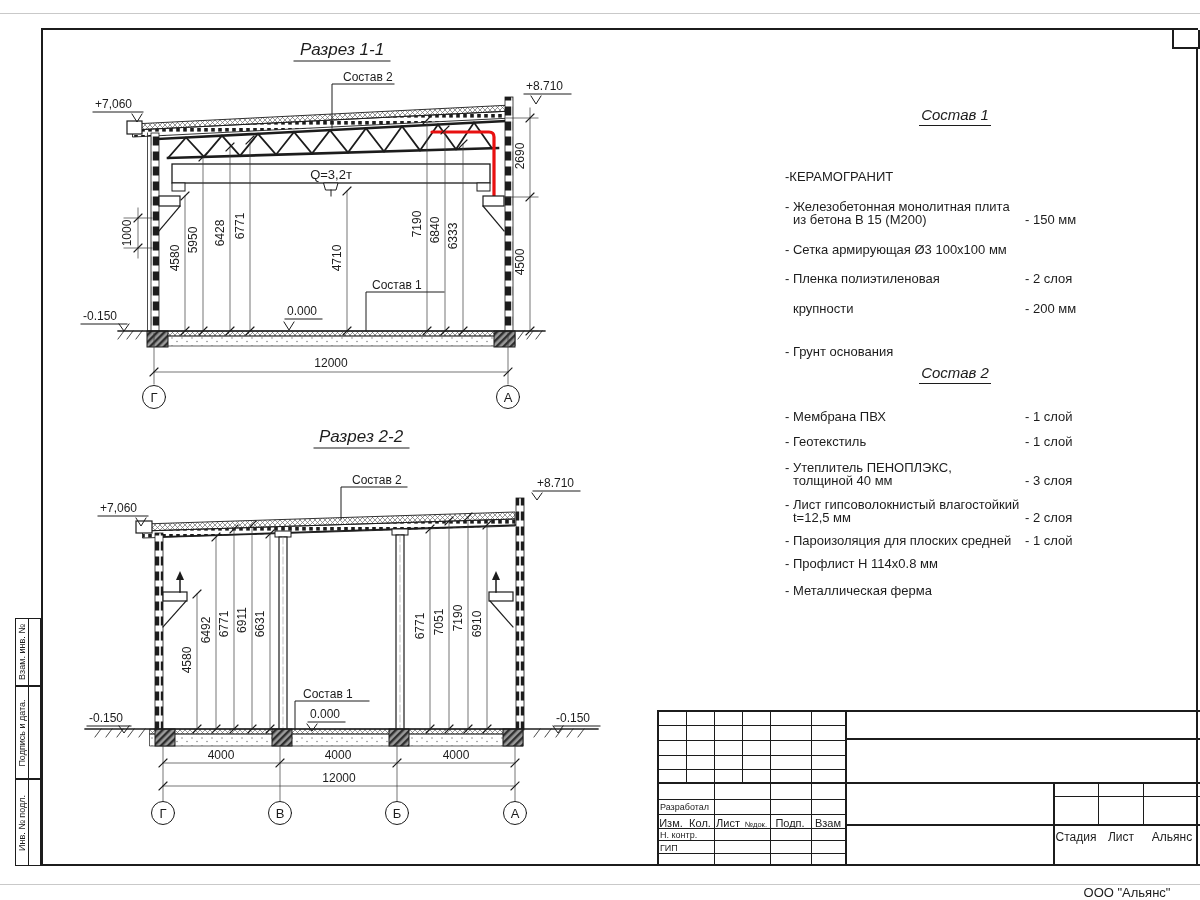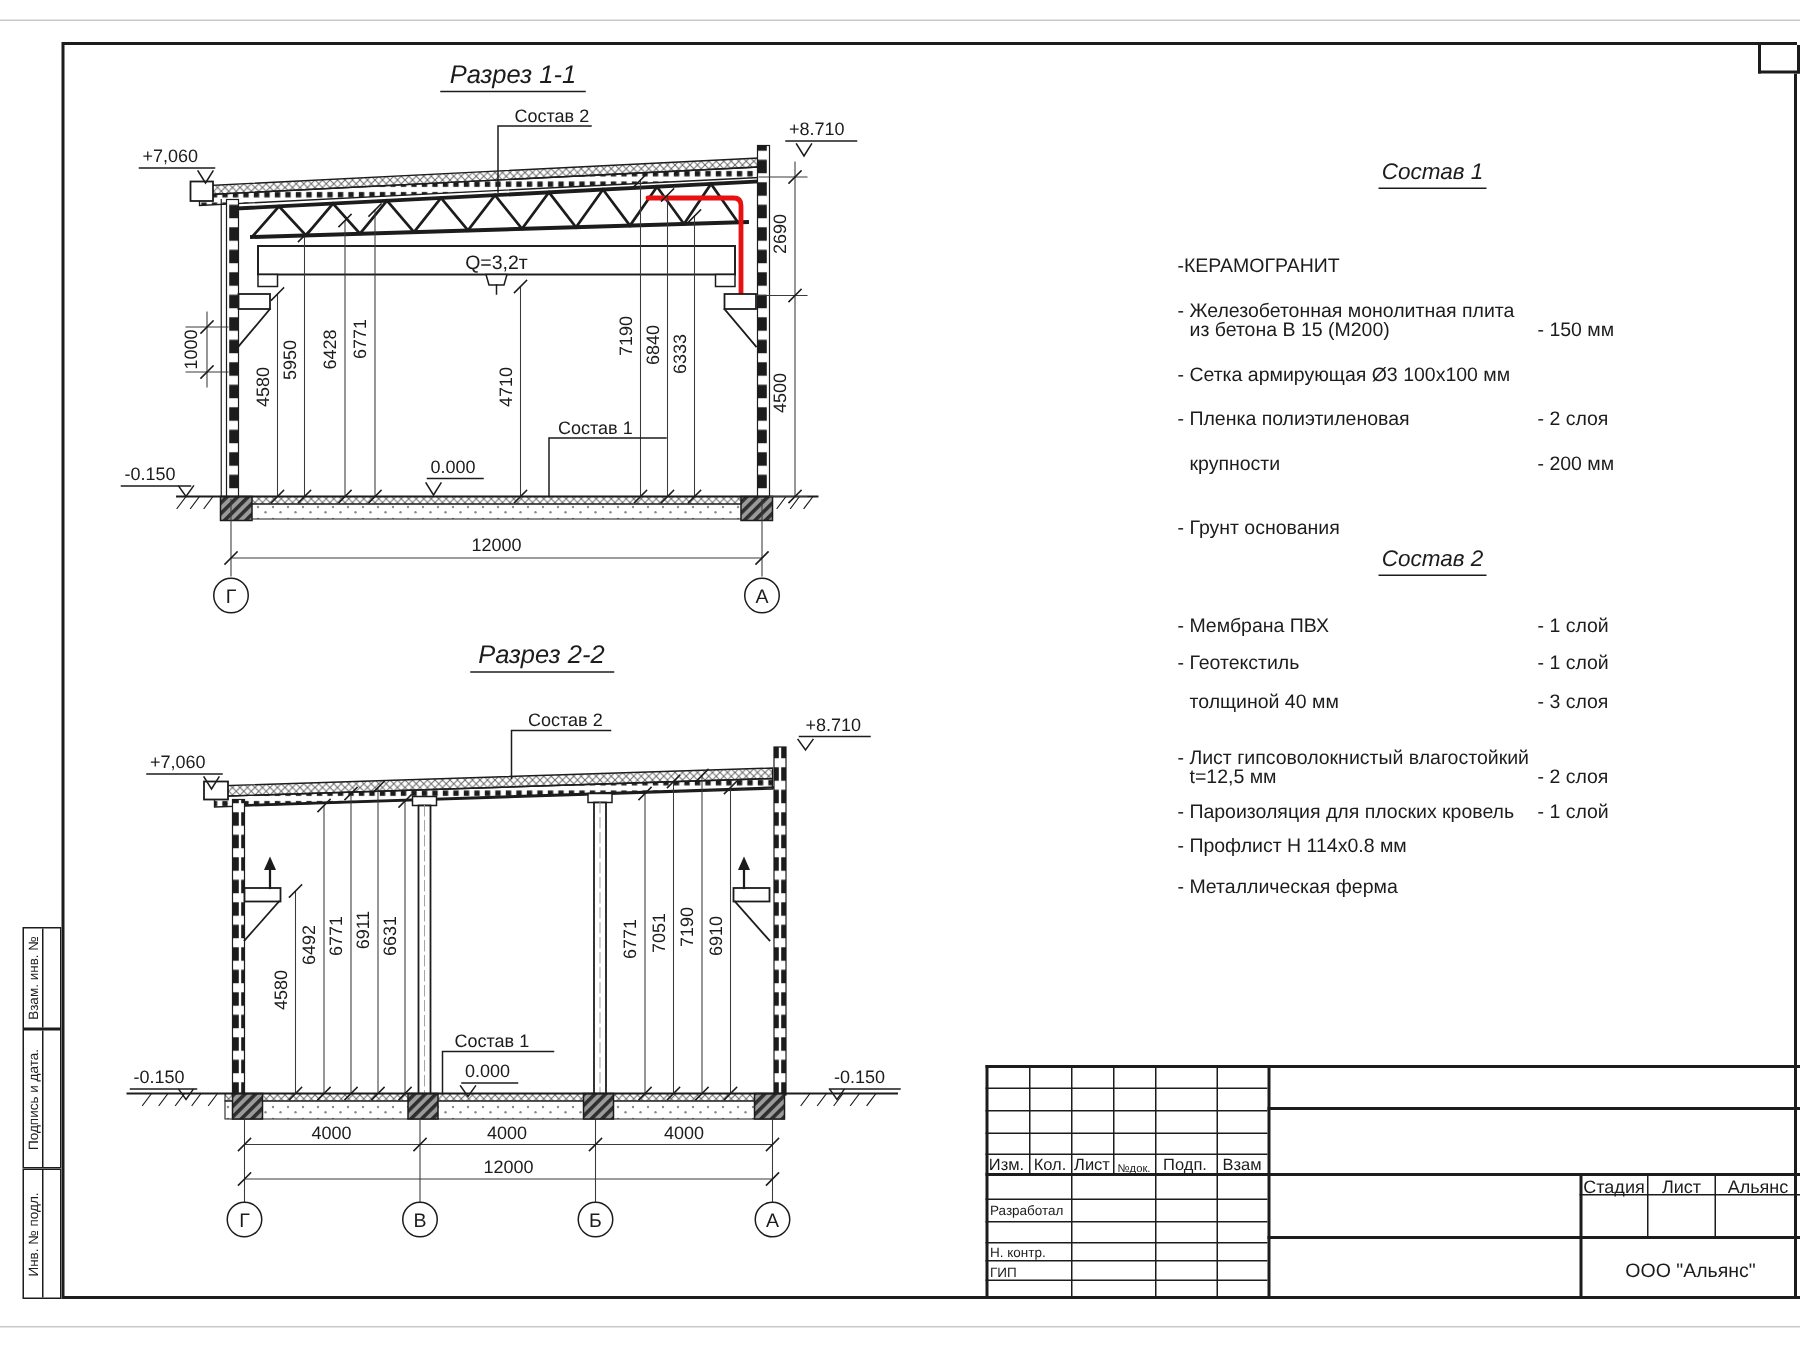--- a/index.html
+++ b/index.html
@@ -26,21 +26,21 @@
              font-size:15px;font-style:italic}
   .mat-title span{border-bottom:1px solid #1c1c1c;padding:0 2px 2px 2px}
   .mat-item{position:absolute;left:0;width:340px}
   .mat-l2{padding-left:8px}
   .mat-l2:empty{display:none}
   .mat-val{position:absolute;left:240px;bottom:0;white-space:nowrap}
   .mat-val:empty{display:none}
   
   .tl{position:absolute;background:#1c1c1c}
   .tb-txt{position:absolute;white-space:nowrap}
-  .c{transform:translateX(-50%);}
+  .c{transform:translateX(-50%);margin-top:46px;}
 </style>
 </head>
 <body>
 
 <div class="sheet">
   <div class="edge" style="top:13px"></div>
   <div class="edge" style="top:884px"></div>
   <div class="frame"></div>
   <div class="corner-box"></div>
 
@@ -309,30 +309,31 @@
 
     <div class="mat-item" style="top:410px">
       <div class="mat-l1">- Мембрана ПВХ</div>
         <span class="mat-val">- 1 слой</span>
       </div>
     <div class="mat-item" style="top:435px">
       <div class="mat-l1">- Геотекстиль</div>
         <span class="mat-val">- 1 слой</span>
       </div>
     <div class="mat-item" style="top:461px">
+      <div class="mat-l1">- Утеплитель ПЕНОПЛЭКС,</div>
         <div class="mat-l2">толщиной 40 мм</div>
         <span class="mat-val">- 3 слоя</span>
       </div>
     <div class="mat-item" style="top:498px">
       <div class="mat-l1">- Лист гипсоволокнистый влагостойкий</div>
         <div class="mat-l2">t=12,5 мм</div>
         <span class="mat-val">- 2 слоя</span>
       </div>
     <div class="mat-item" style="top:534px">
-      <div class="mat-l1">- Пароизоляция для плоских кровель</div>
+      <div class="mat-l1">- Пароизоляция для плоских средней</div>
         <span class="mat-val">- 1 слой</span>
       </div>
     <div class="mat-item" style="top:557px">
       <div class="mat-l1">- Профлист Н 114х0.8 мм</div>
       </div>
     <div class="mat-item" style="top:584px">
       <div class="mat-l1">- Металлическая ферма</div>
       </div>
   </div>
 

